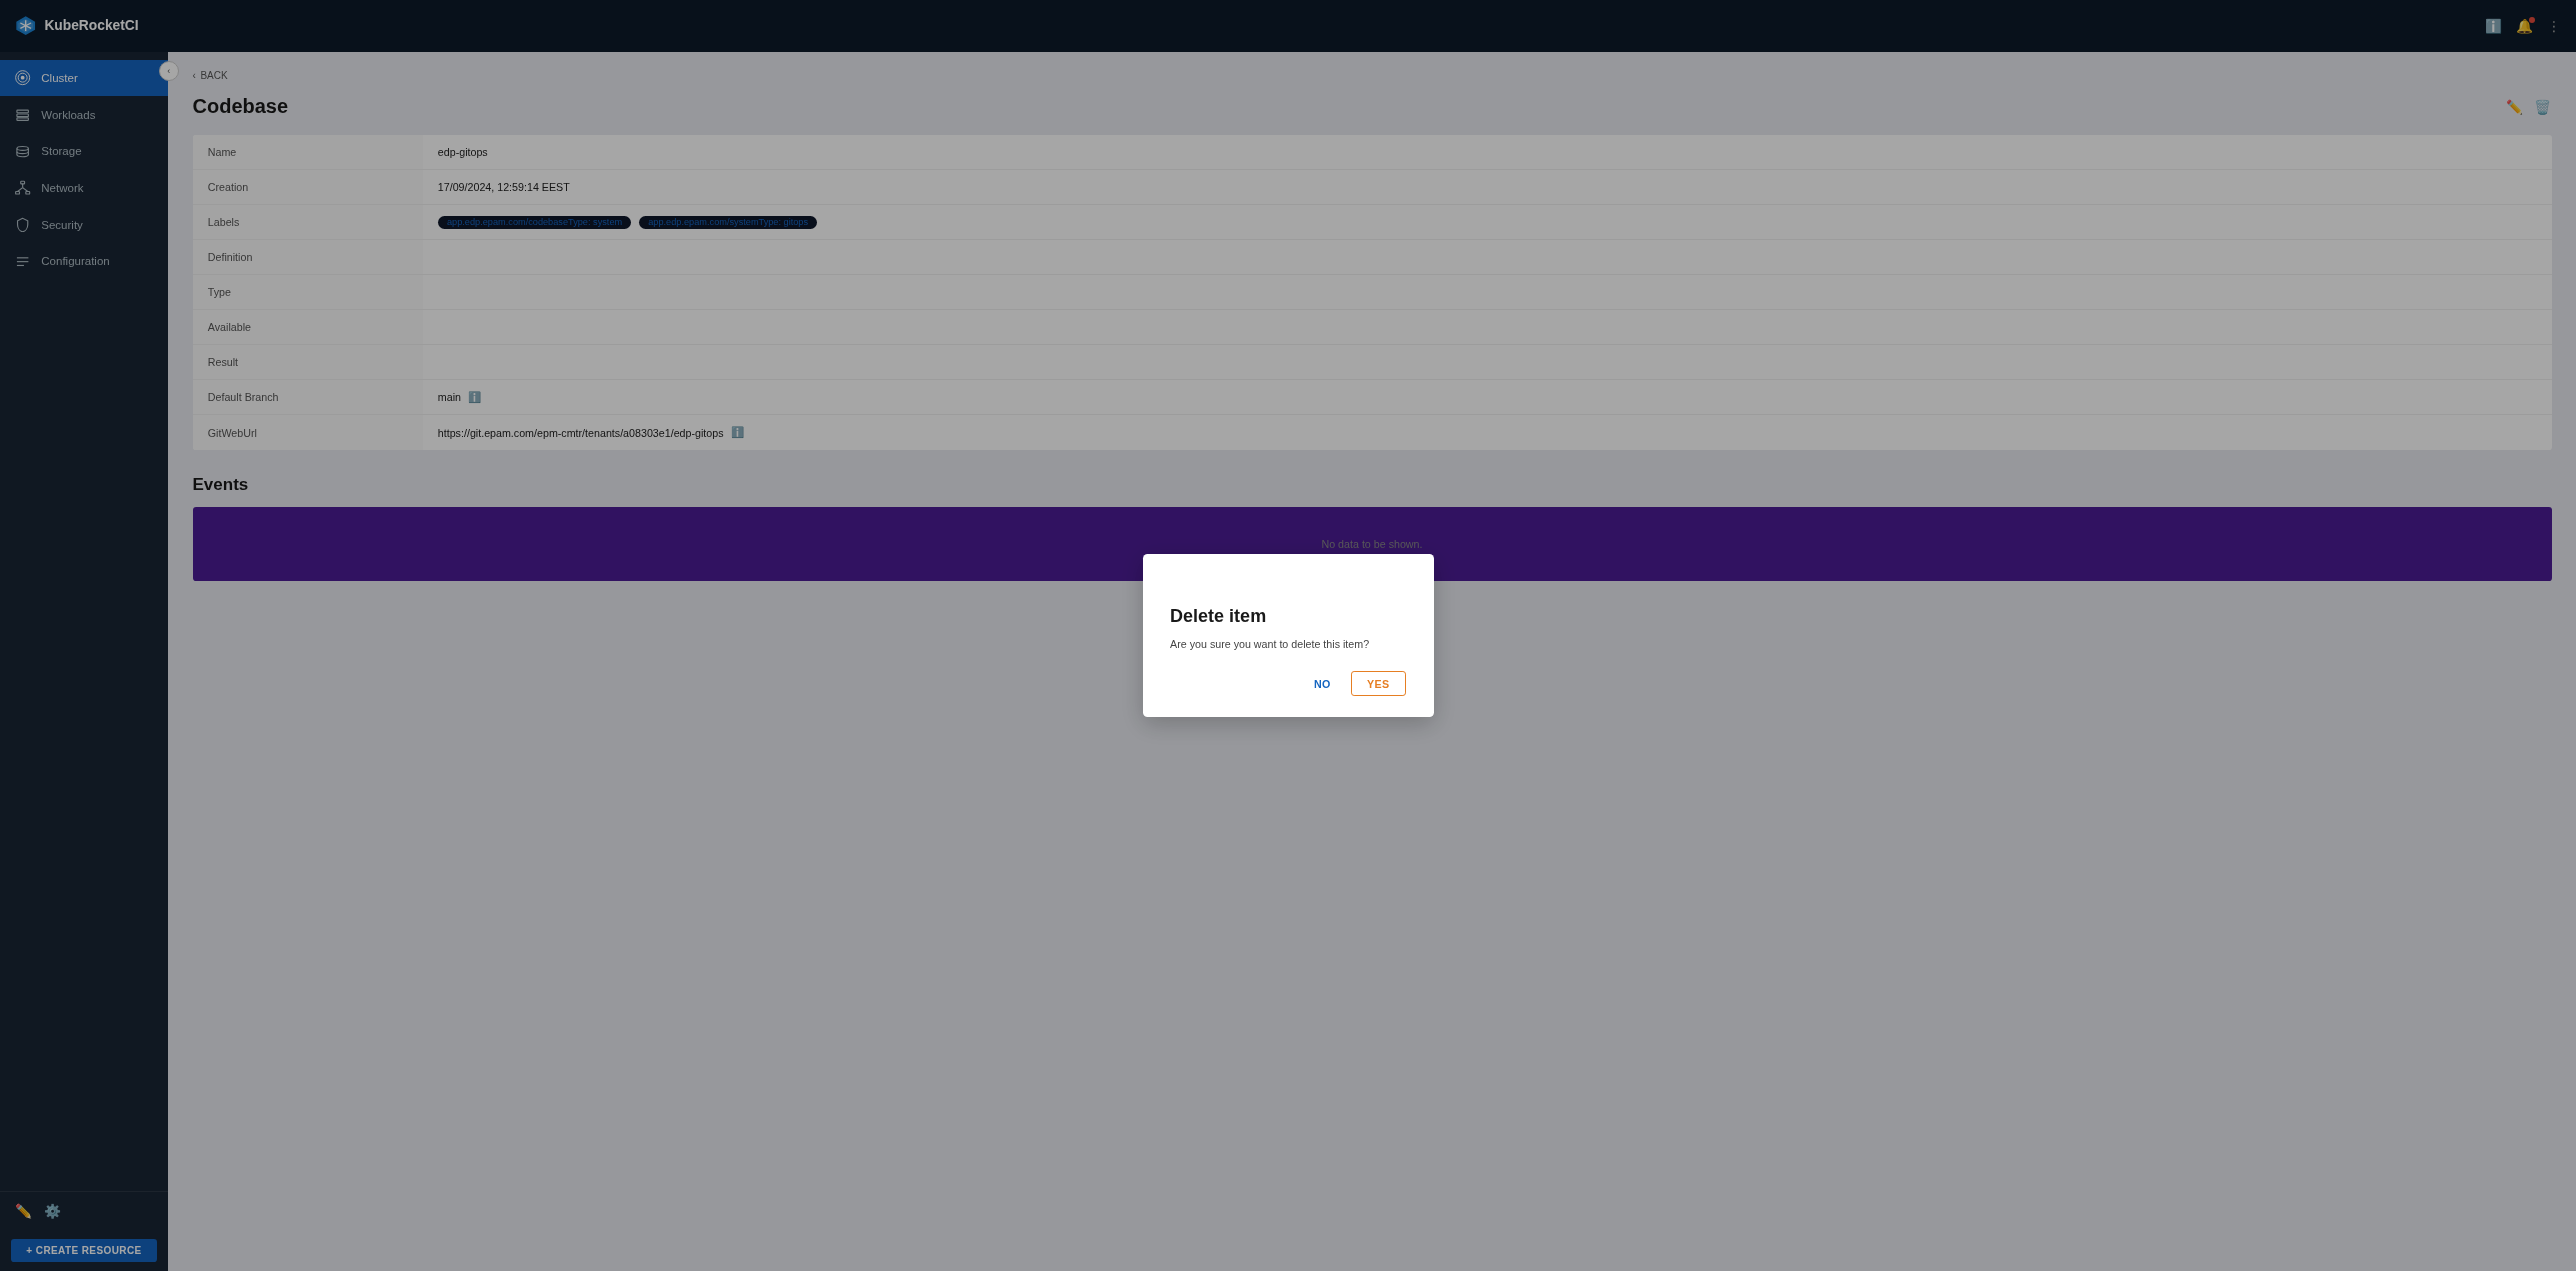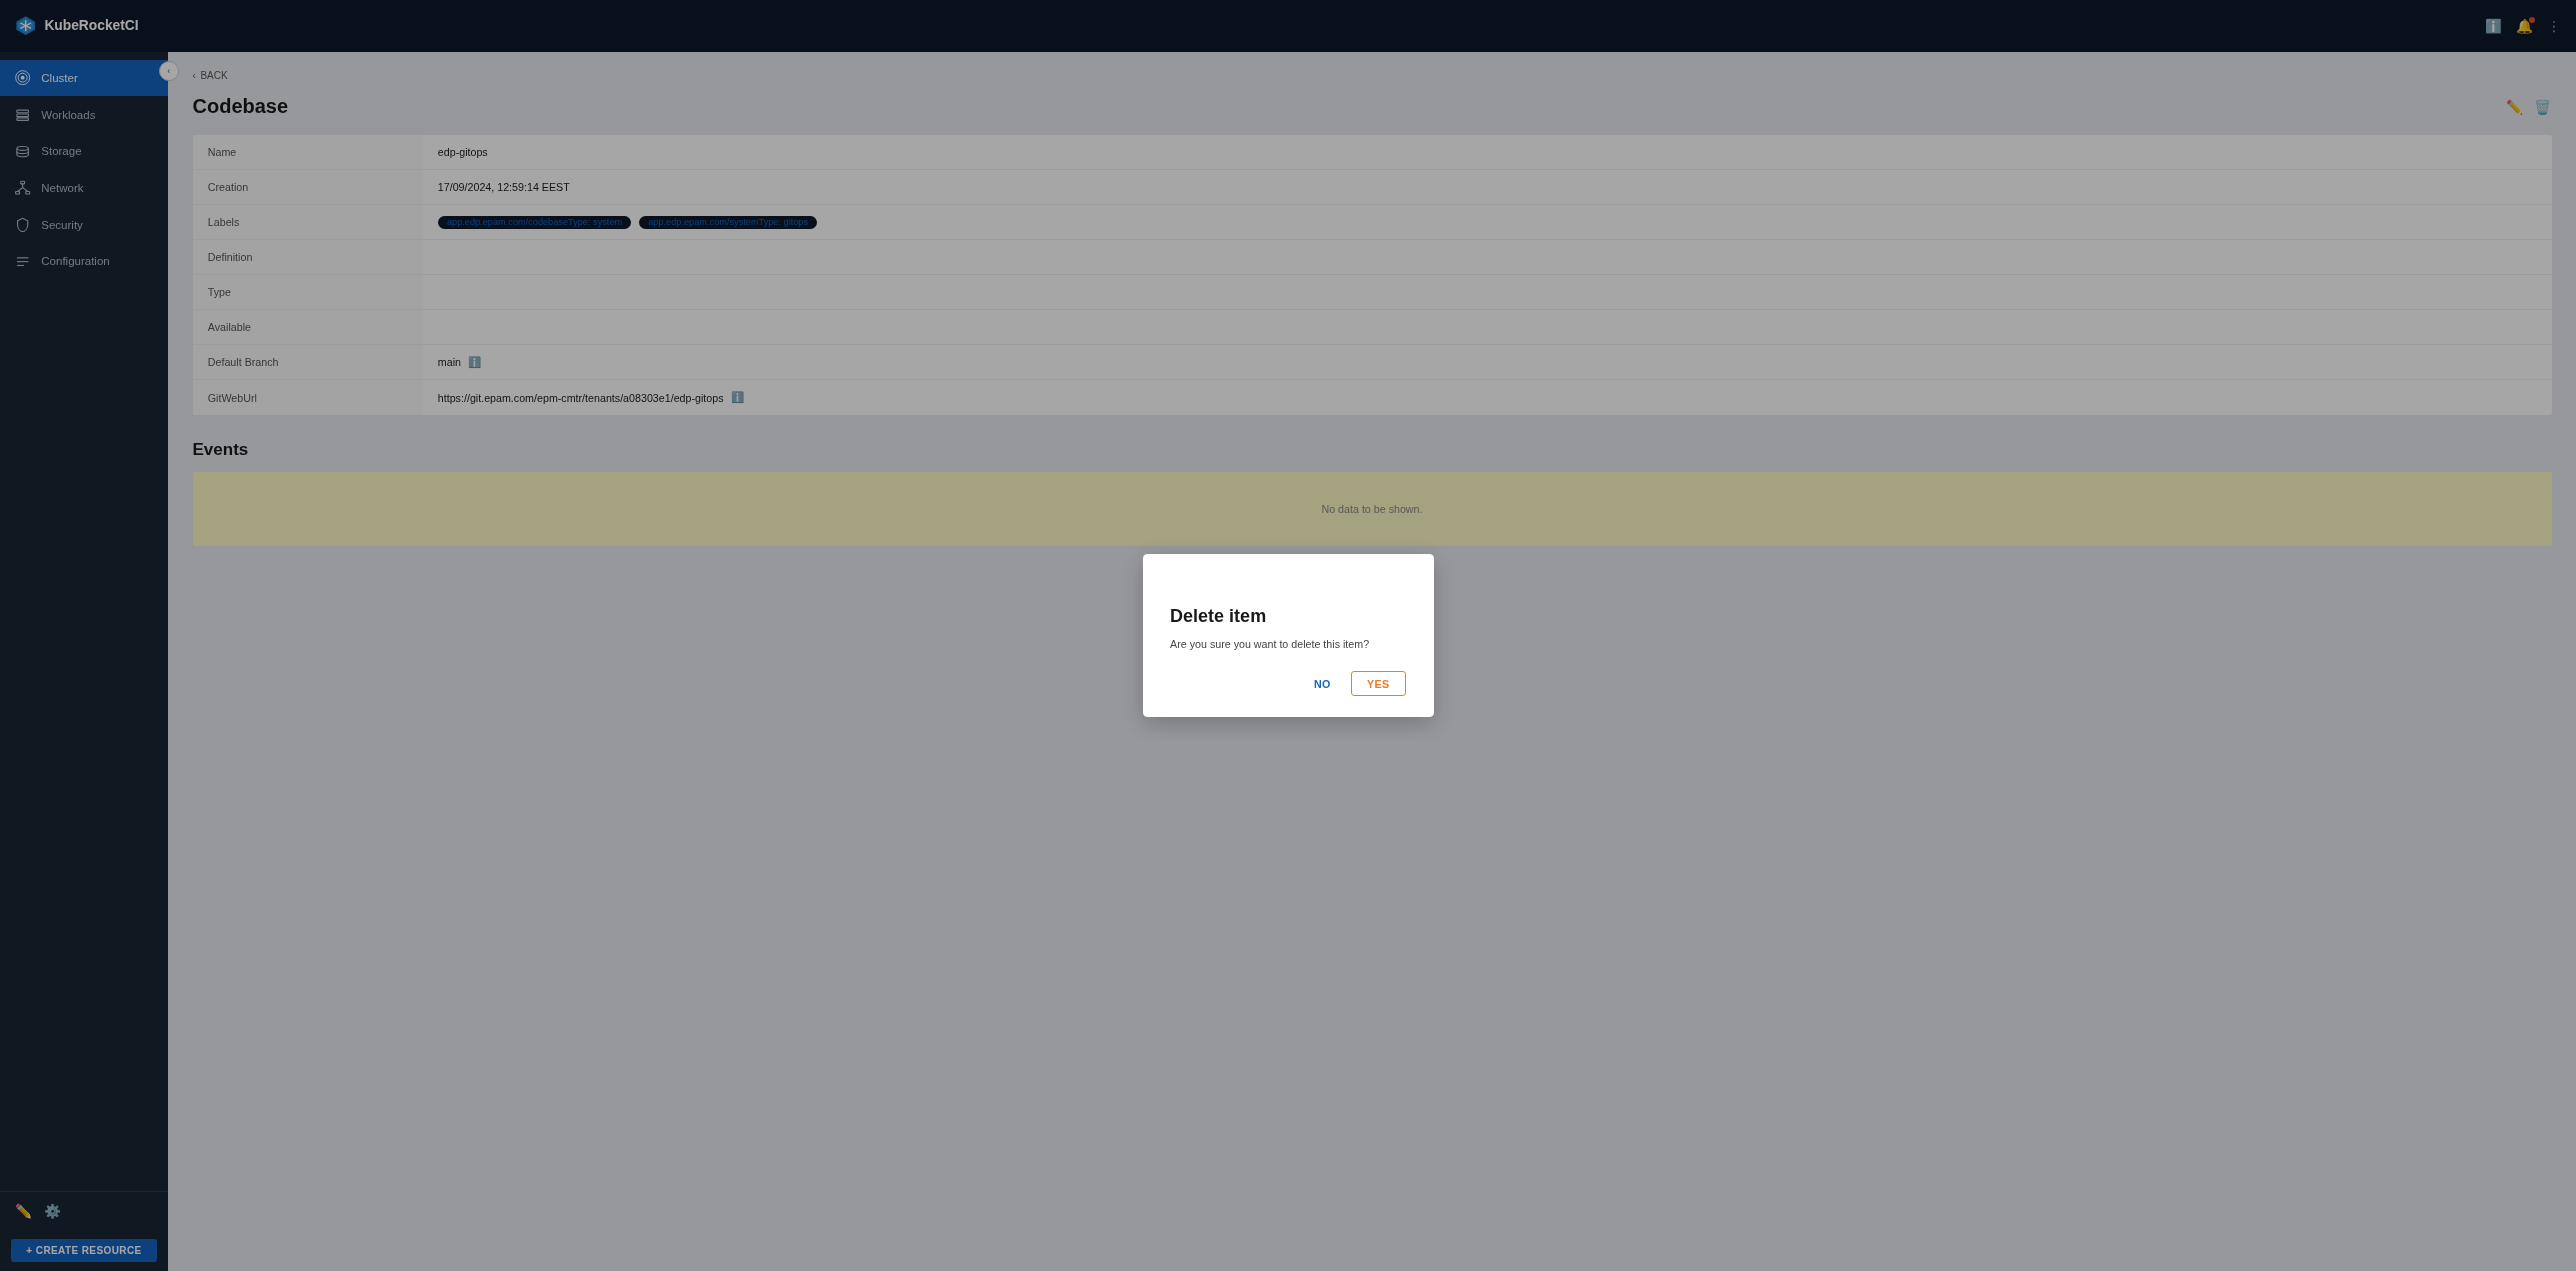--- a/index.html
+++ b/index.html
@@ -208,21 +208,21 @@
     }
 
     
     .section-title {
       font-size: 17px;
       font-weight: 700;
       color: #1a1a1a;
       margin-bottom: 12.3px;
     }
     .events-box {
-      background: #fef9c3;
+      background: #4c1d95;
       border-radius: 3.1px;
       padding: 31px 15.3px;
       text-align: center;
       color: #888;
       font-size: 10.7px;
     }
 
     
     .overlay {
       position: fixed;
@@ -419,20 +419,24 @@
         <div class="detail-row">
           <div class="detail-label">Type</div>
           <div class="detail-value"></div>
         </div>
 
         <div class="detail-row">
           <div class="detail-label">Available</div>
           <div class="detail-value"></div>
         </div>
 
+        <div class="detail-row">
+          <div class="detail-label">Result</div>
+          <div class="detail-value"></div>
+        </div>
 
         <div class="detail-row">
           <div class="detail-label">Default Branch</div>
           <div class="detail-value">
             <span>main</span>
             <span class="info-icon">ℹ️</span>
           </div>
         </div>
 
         <div class="detail-row">

